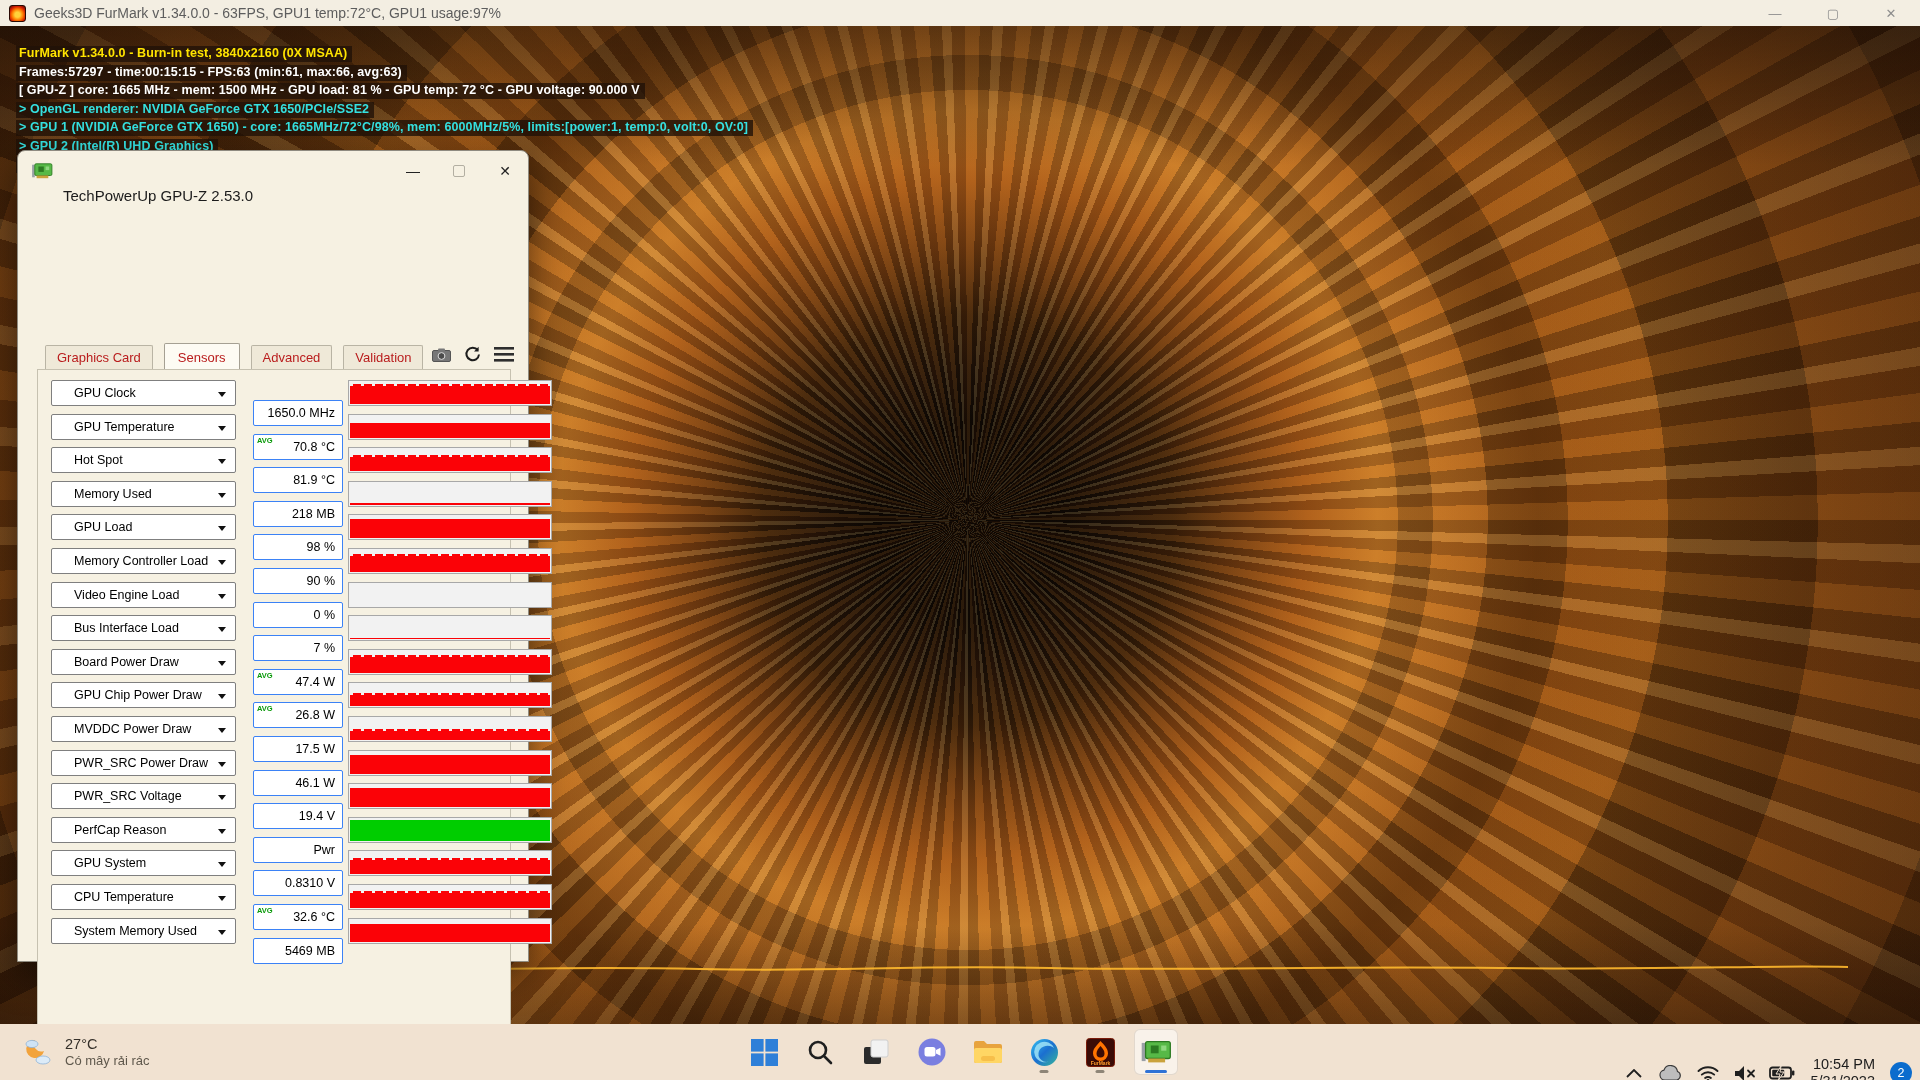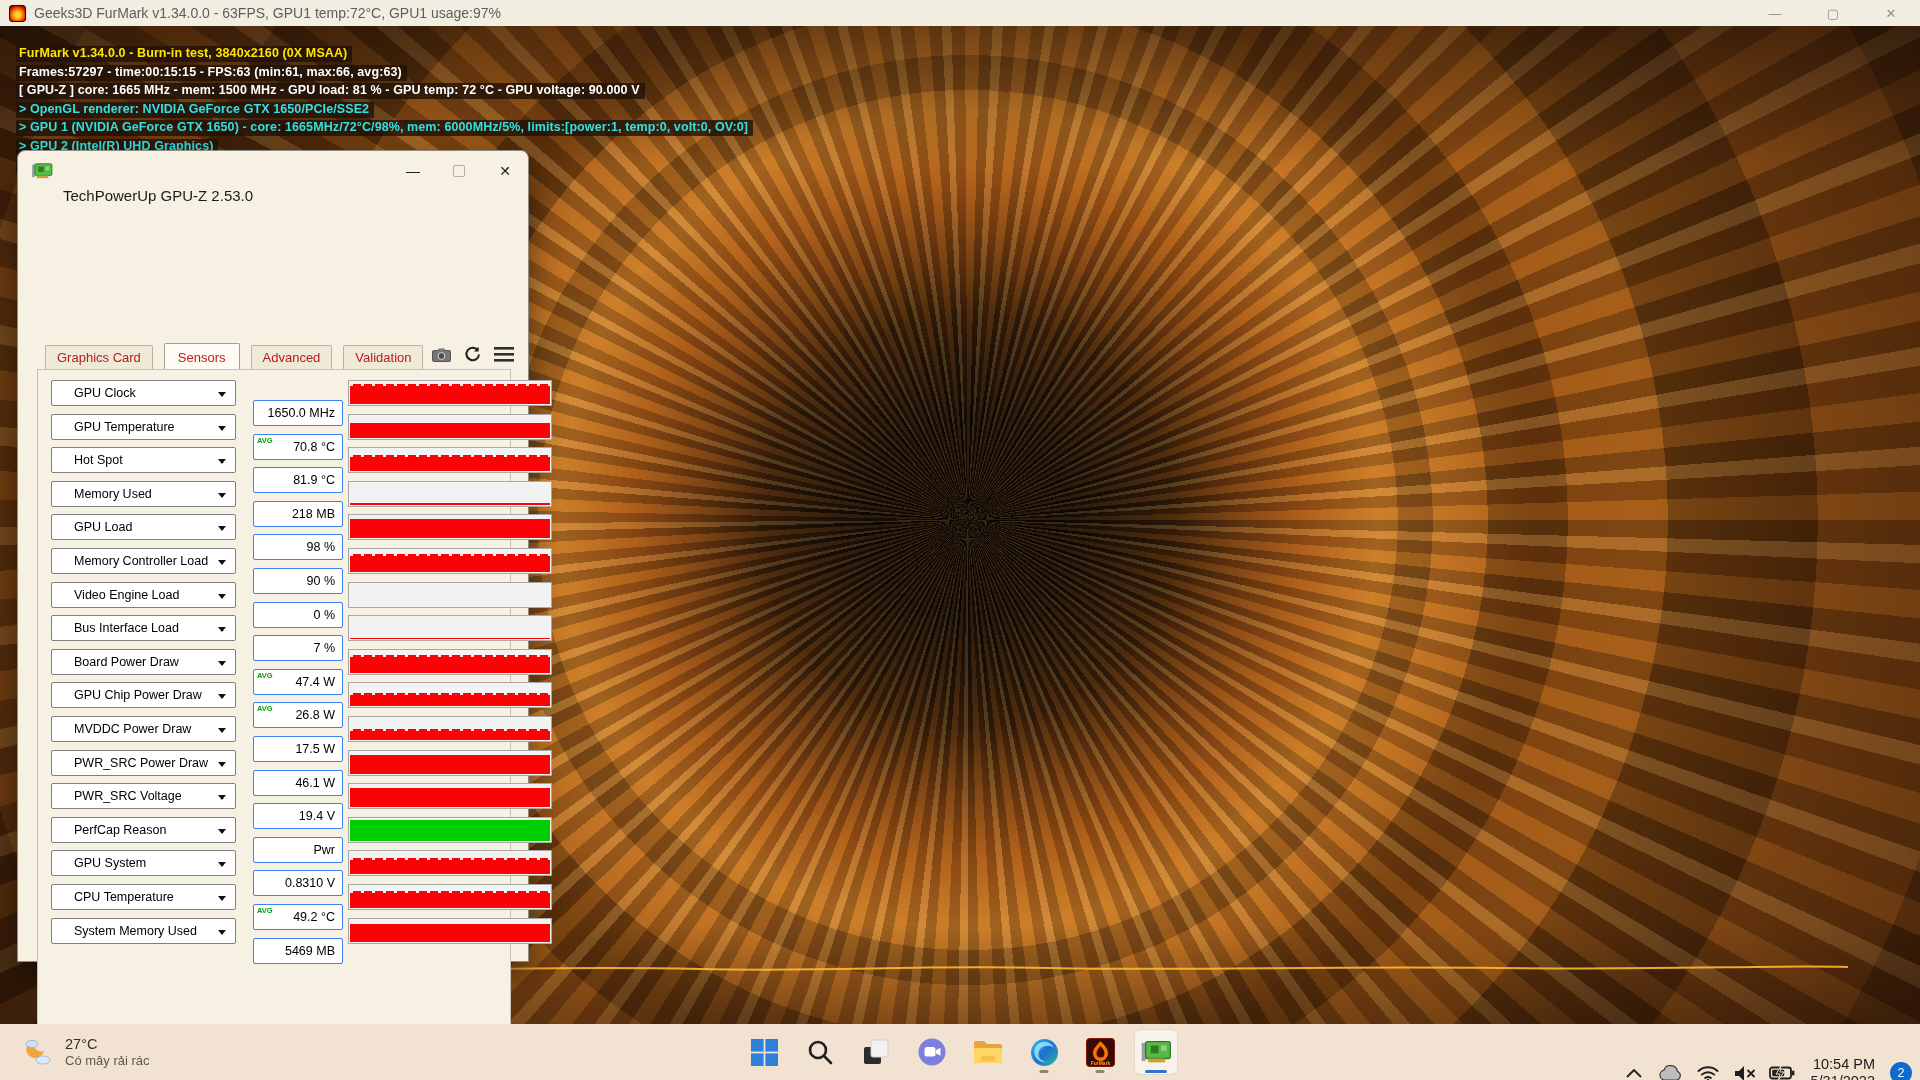--- a/index.html
+++ b/index.html
@@ -383,21 +383,21 @@
               <div class="fill red jag" style="height:70%"></div>
             </div>
           </div>
           <div class="sensor-row">
             <div class="sel">
               <span class="sel-label">CPU Temperature</span>
               <span class="caret"></span>
             </div>
             <div class="val">
               <span class="avg">AVG</span>
-              <span class="val-text">49.2 °C</span>
+              <span class="val-text">32.6 °C</span>
             </div>
             <div class="graph">
               <div class="fill red jag" style="height:72%"></div>
             </div>
           </div>
           <div class="sensor-row">
             <div class="sel">
               <span class="sel-label">System Memory Used</span>
               <span class="caret"></span>
             </div>

